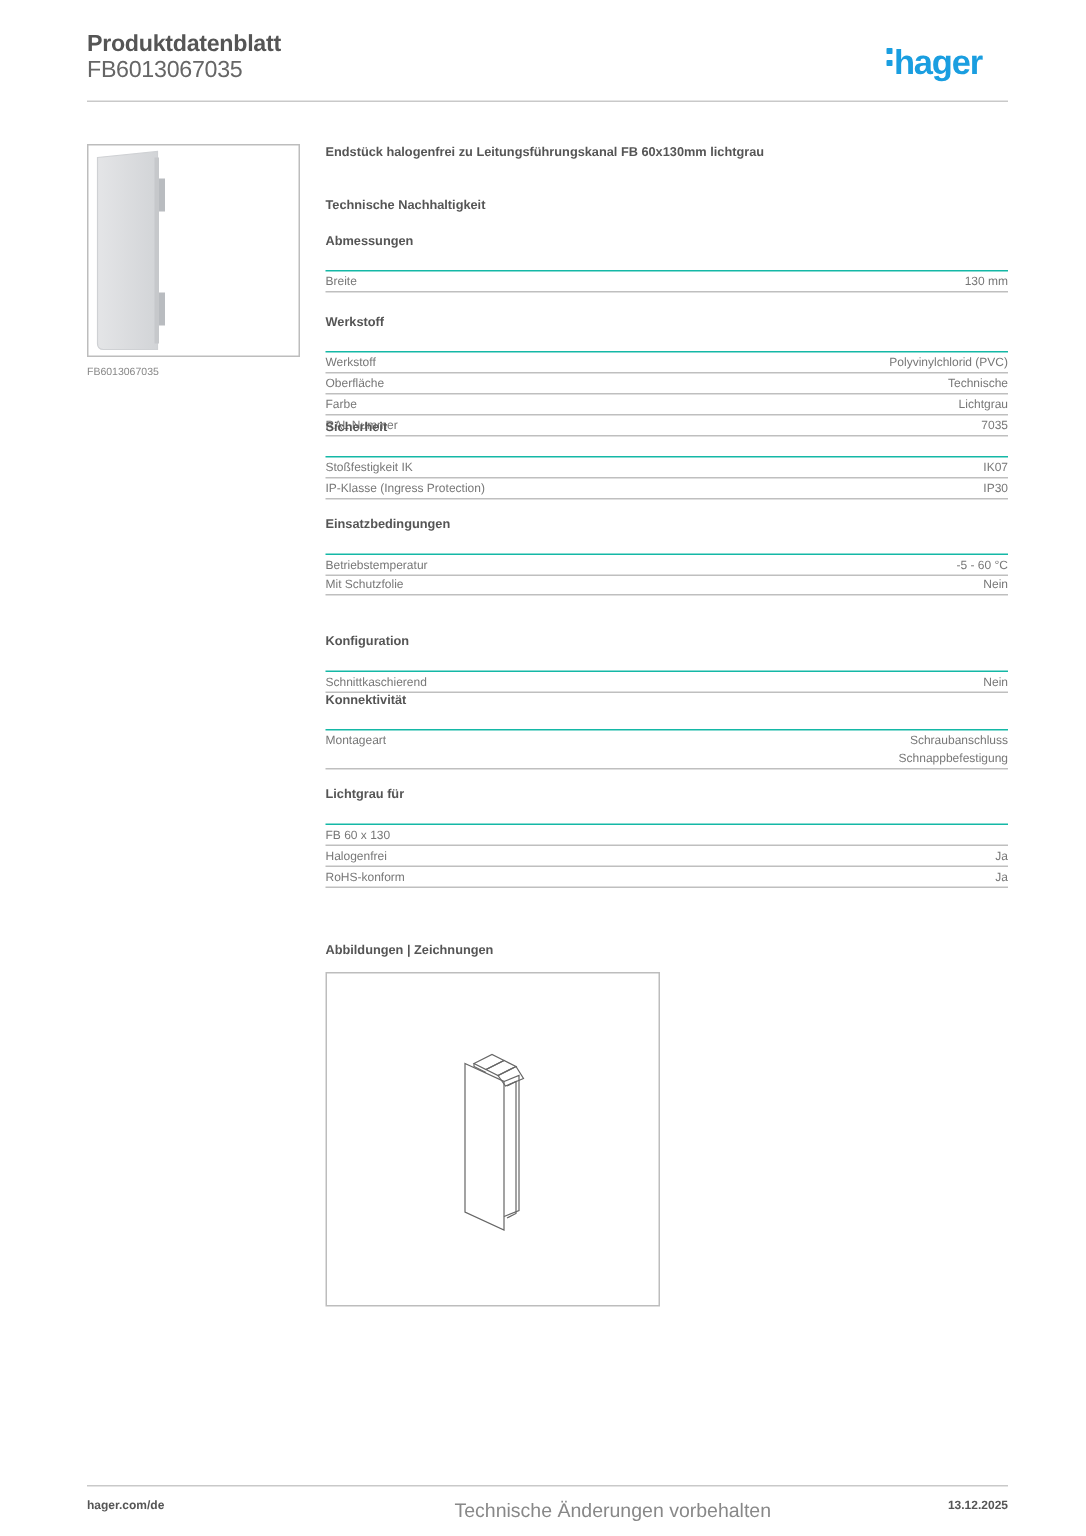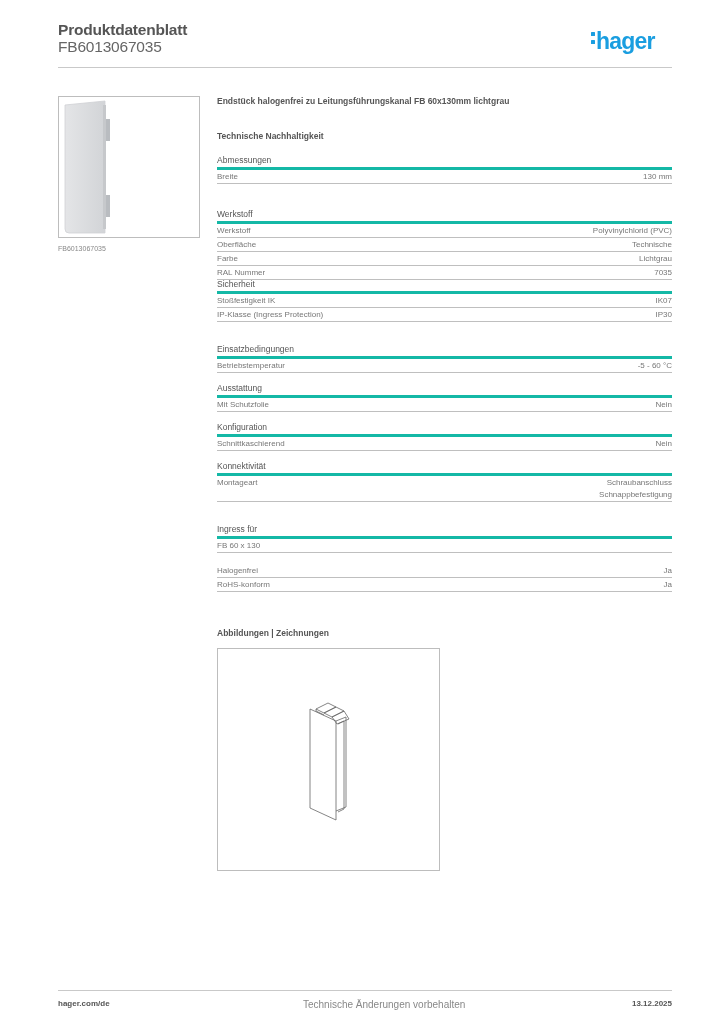--- a/index.html
+++ b/index.html
@@ -10,31 +10,31 @@
   .logo .colon { display:inline-block; width:5px; position:relative; top:-2px; }
   .logo .colon i { display:block; width:4px; height:4px; background:#1a9ee0; margin:4px 0 3px 0; border-radius:0.5px; }
   .hdr-rule { position:absolute; left:58px; top:67px; width:614px; height:1px; background:#c9c9c9; }
 
   .thumb { position:absolute; left:58px; top:96px; width:142px; height:142px; border:1px solid #bdbdbd; box-sizing:border-box; }
   .thumb-cap { position:absolute; left:58px; top:245px; font-size:7px; color:#888; }
   .prod-desc { position:absolute; left:217px; top:96px; font-size:8.5px; font-weight:bold; color:#555; }
   .tech-title { position:absolute; left:217px; top:131px; font-size:8.5px; font-weight:bold; color:#555; }
 
   .sect { position:absolute; left:217px; width:455px; }
-  .sect-title { font-size:8.5px; font-weight:normal; color:#555; height:11px; line-height:11px; padding-bottom:1px; border-bottom:3px solid #14b8a6; }
+  .sect-title { font-size:8.5px; font-weight:bold; color:#555; height:11px; line-height:11px; padding-bottom:14px; border-bottom:1px solid #14b8a6; }
   .row { display:flex; justify-content:space-between; font-size:8px; color:#777; line-height:12px; padding-top:1px; border-bottom:1px solid #bfbfbf; min-height:12px; }
   .row .v { text-align:right; }
   .row.multi .v { line-height:12px; }
 
   .drawings-title { position:absolute; left:217px; top:628px; font-size:8.5px; font-weight:bold; color:#555; }
   .drawing { position:absolute; left:217px; top:648px; width:223px; height:223px; border:1px solid #bdbdbd; box-sizing:border-box; }
 
   .ftr-rule { position:absolute; left:58px; top:990px; width:614px; height:1px; background:#c9c9c9; }
   .ftr-left { position:absolute; left:58px; top:999px; font-size:8px; font-weight:bold; color:#555; }
-  .ftr-mid { position:absolute; left:303px; top:999px; font-size:10px; color:#888; }
+  .ftr-mid { position:absolute; left:303px; top:999px; font-size:13px; color:#888; }
   .ftr-right { position:absolute; right:52px; top:999px; font-size:8px; font-weight:bold; color:#555; }
 </style>
 </head>
 <body>
 
 <div class="hdr-title">Produktdatenblatt</div>
 <div class="hdr-sub">FB6013067035</div>
 <div class="logo"><span class="colon"><i></i><i></i></span><span>hager</span></div>
 <div class="hdr-rule"></div>
 
@@ -99,21 +99,20 @@
 
 <div class="sect" style="top:344px;">
   <div class="sect-title">Einsatzbedingungen</div>
   <div class="row">
       <span>Betriebstemperatur</span>
       <span class="v">-5 - 60 °C</span>
     </div>
 </div>
 
 <div class="sect" style="top:383px;">
-  <div class="sect-title">Ausstattung</div>
   <div class="row">
       <span>Mit Schutzfolie</span>
       <span class="v">Nein</span>
     </div>
 </div>
 
 <div class="sect" style="top:422px;">
   <div class="sect-title">Konfiguration</div>
   <div class="row">
       <span>Schnittkaschierend</span>
@@ -126,21 +125,21 @@
   <div class="row multi">
     <span>Montageart</span>
     <span class="v">
         <span style="display:block">Schraubanschluss</span>
         <span style="display:block">Schnappbefestigung</span>
       </span>
   </div>
 </div>
 
 <div class="sect" style="top:524px;">
-  <div class="sect-title">Ingress für</div>
+  <div class="sect-title">Lichtgrau für</div>
   <div class="row">
       <span>FB 60 x 130</span>
       <span class="v"></span>
     </div>
 </div>
 
 <div class="sect" style="top:564px;">
   <div class="row">
       <span>Halogenfrei</span>
       <span class="v">Ja</span>

